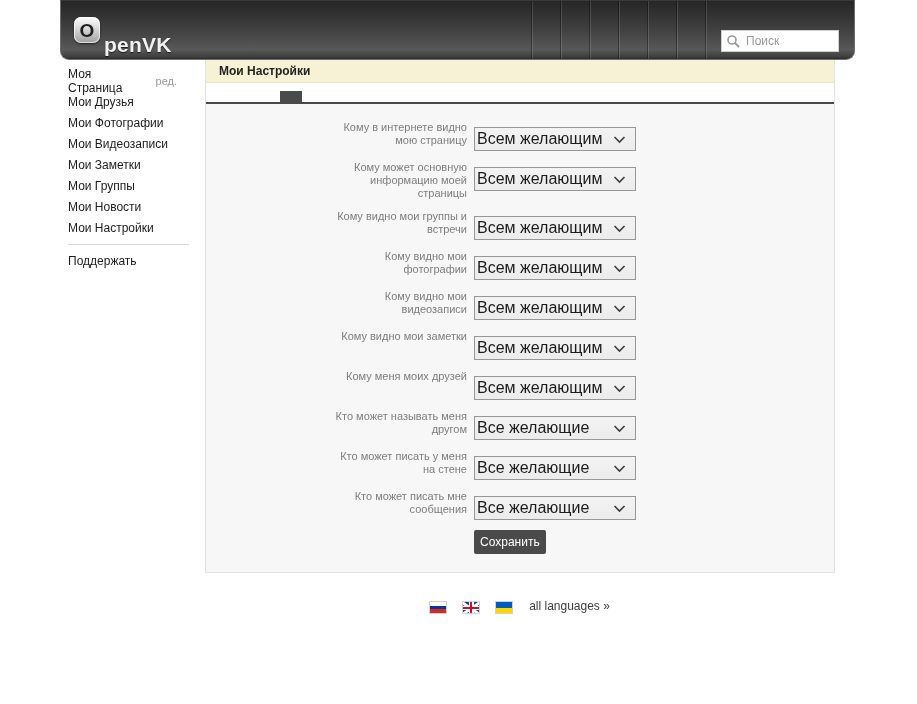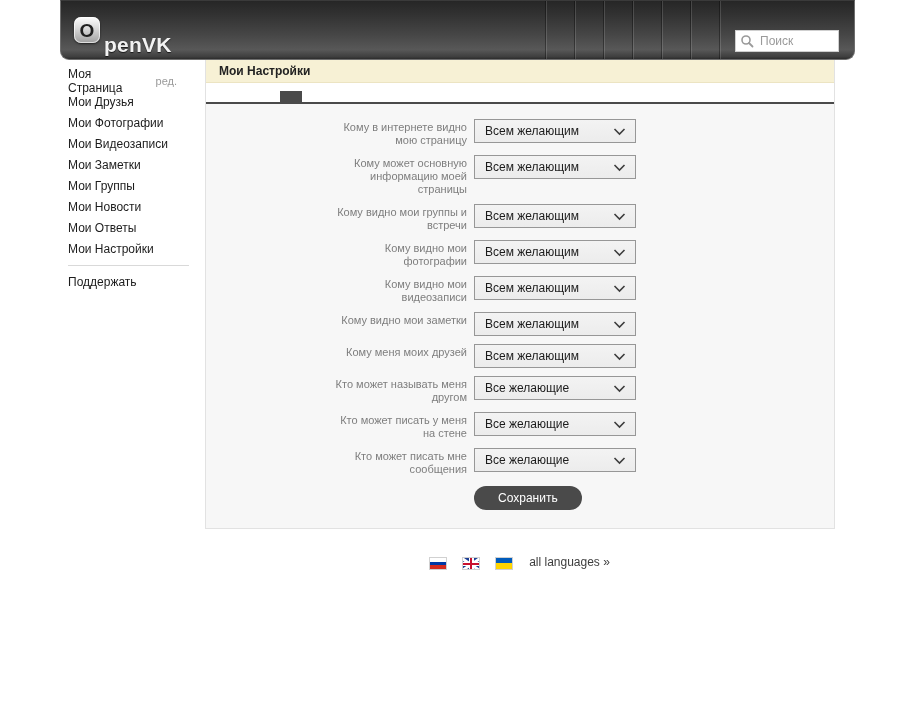--- a/index.html
+++ b/index.html
@@ -38,21 +38,21 @@
     text-shadow:0 1px 1px rgba(0,0,0,.6);
   }
   .searchbox {
     display:flex; align-items:flex-end; padding:0 15px 7px 14px;
     border-left:1px solid rgba(255,255,255,.14);
     box-shadow:-1px 0 0 rgba(0,0,0,.35);
     position:relative;
   }
   .search-wrap { position:relative; }
   .search-wrap input {
-    width:104px; height:22px; border:1px solid #cfcfcf; background:#ffffff;
+    width:118px; height:22px; border:1px solid #cfcfcf; background:#ffffff;
     font-family:inherit; font-size:12px; color:#333; padding:0 20px 0 24px; outline:none;
   }
   .search-wrap input::placeholder { color:#9a9a9a; }
   .search-icon { position:absolute; left:5px; top:4px; width:14px; height:14px; pointer-events:none; }
 
   
   .body-row { display:flex; align-items:stretch; }
   .sidebar { width:145px; padding:10px 0 0 8px; font-size:12px; }
   .side-item { height:21px; display:flex; align-items:center; color:#1c1c1c; cursor:pointer;gap:20px; }
   .side-item .side-edit { margin-left:auto; margin-right:28px; color:#9a9a9a; font-size:11px; }
@@ -77,31 +77,31 @@
   }
   .tab.active { background:#4a4a4a; color:#ffffff; }
 
   .form { padding:14px 0 18px; }
   .form-row { display:flex; align-items:flex-start; margin-bottom:7px; }
   .form-label {
     width:140px; margin-left:121px; margin-right:7px; padding-top:3px;
     text-align:right; font-size:11px; line-height:13px; color:#7e7e7e;
   }
   .selectbox {
-    width:162px; height:24px; margin-top:1px;
+    width:162px; height:24px; margin-top:9px;
     background:linear-gradient(180deg,#f3f3f3,#ececec);
     border:1px solid #979797;
-    display:flex; align-items:center; padding:0 9px 0 10px;
-    font-size:12px; color:#1b1b1b; cursor:pointer;
+    display:flex; align-items:center; padding:0 9px 0 2px;
+    font-size:16px; color:#1b1b1b; cursor:pointer;
   }
   .selectbox .chev { margin-left:auto; display:flex; }
   .save-row { margin:10px 0 0 268px; }
   .save-btn {
-    background:#4a4a4a; color:#ffffff; border:none; border-radius:12px;
-    font-family:inherit; font-size:12px; padding:5px 24px; cursor:pointer;text-align:right;
+    background:#4a4a4a; color:#ffffff; border:none; border-radius:2px;
+    font-family:inherit; font-size:12px; padding:5px 6px; cursor:pointer;text-align:right;
   }
 
   
   .footer { margin-left:145px; width:630px; padding-top:13px; }
   .footer-links { display:flex; justify-content:center; gap:16px; }
   .footer-link { font-size:12px; color:#3d3d3d; cursor:pointer; white-space:nowrap; }
   .langs { display:flex; justify-content:center; align-items:flex-end; gap:17px; margin-top:13px; }
   .flag { width:16px; height:11px; position:relative; overflow:hidden; box-shadow:0 0 0 1px rgba(0,0,0,.18); cursor:pointer; flex:0 0 auto; }
   .flag-ru { background:linear-gradient(180deg,#ffffff 0 33%,#0039a6 33% 66%,#d52b1e 66% 100%); }
   .flag-ua { background:linear-gradient(180deg,#005bbb 0 50%,#ffd500 50% 100%); }
@@ -169,24 +169,20 @@
         </div>
         <div class="side-item">
           <span>Мои Группы</span>
 
         </div>
         <div class="side-item">
           <span>Мои Новости</span>
 
         </div>
         <div class="side-item">
-          <span>Мои Ответы</span>
-
-        </div>
-        <div class="side-item">
           <span>Мои Настройки</span>
 
         </div>
       <div class="side-divider"></div>
       <div class="side-item">
         <span>Поддержать</span>
       </div>
     </div>
 
     <div class="main">

